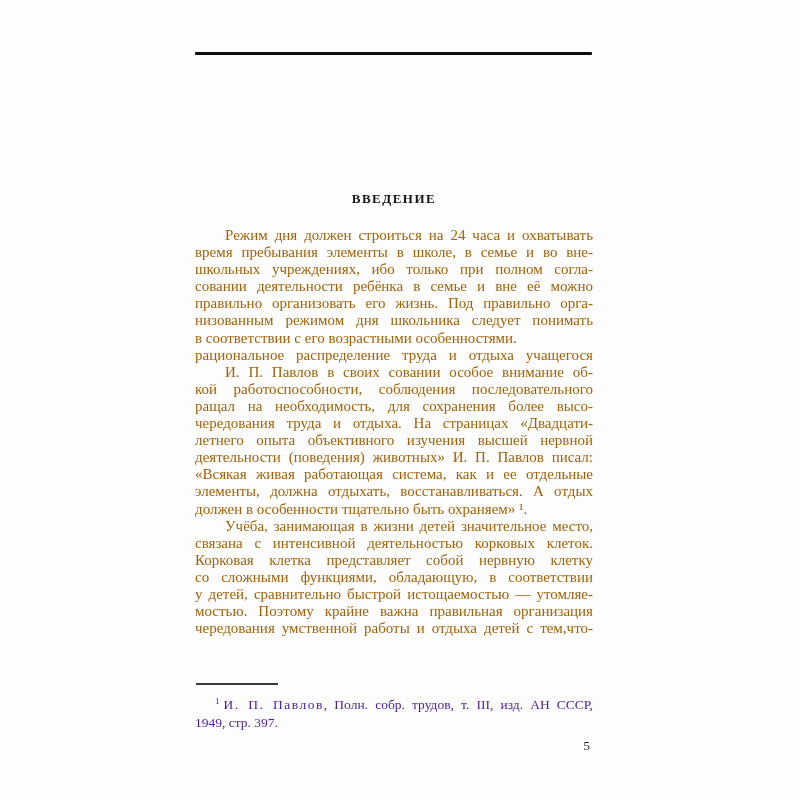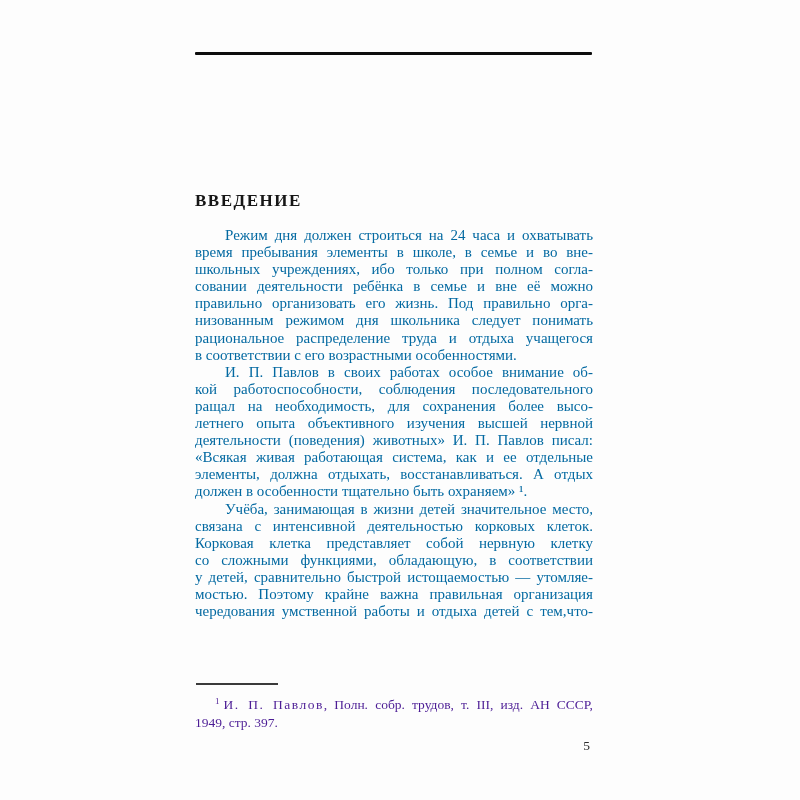--- a/index.html
+++ b/index.html
@@ -30,34 +30,34 @@
     width: 397px;
     height: 3px;
     background: #0d0d0d;
     border-radius: 1px;
   }
   .chapter-title {
     position: absolute;
     top: 191px;
     left: 0;
     width: 100%;
-    text-align: left;
-    font-size: 17px;
+    text-align: center;
+    font-size: 13px;
     font-weight: bold;
     letter-spacing: 1.5px;
     color: #161616;
   }
   .body-text {
     position: absolute;
     top: 227px;
     left: 0;
     width: 398px;
     font-size: 15px;
     line-height: 17.1px;
-    color: #0369a1;
+    color: #a16207;
   }
   .line {
     text-align: left;
   }
   .line.j {
     text-align: justify;
     text-align-last: justify;
   }
   .line.indent {
     text-indent: 30px;
@@ -112,27 +112,28 @@
     <div class="chapter-title">ВВЕДЕНИЕ</div>
 
     <div class="body-text">
       <div>
           <div class="line j indent">Режим дня должен строиться на 24 часа и охватывать</div>
           <div class="line j">время пребывания элементы в школе, в семье и во вне-</div>
           <div class="line j">школьных учреждениях, ибо только при полном согла-</div>
           <div class="line j">совании деятельности ребёнка в семье и вне её можно</div>
           <div class="line j">правильно организовать его жизнь. Под правильно орга-</div>
           <div class="line j">низованным режимом дня школьника следует понимать</div>
+          <div class="line">в соответствии с его возрастными особенностями.</div>
           <div class="line j">рациональное распределение труда и отдыха учащегося</div>
-          <div class="line">в соответствии с его возрастными особенностями.</div>
         </div>
       <div>
-          <div class="line j indent">И. П. Павлов в своих работах особое внимание об-</div>
+          <div class="line j indent">И. П. Павлов в своих совании особое внимание об-</div>
           <div class="line j">кой работоспособности, соблюдения последовательного</div>
           <div class="line j">ращал на необходимость, для сохранения более высо-</div>
+          <div class="line j">чередования труда и отдыха. На страницах «Двадцати-</div>
           <div class="line j">летнего опыта объективного изучения высшей нервной</div>
           <div class="line j">деятельности (поведения) животных» И. П. Павлов писал:</div>
           <div class="line j">«Всякая живая работающая система, как и ее отдельные</div>
           <div class="line j">элементы, должна отдыхать, восстанавливаться. А отдых</div>
           <div class="line">должен в особенности тщательно быть охраняем» ¹.</div>
         </div>
       <div>
           <div class="line j indent">Учёба, занимающая в жизни детей значительное место,</div>
           <div class="line j">связана с интенсивной деятельностью корковых клеток.</div>
           <div class="line j">Корковая клетка представляет собой нервную клетку</div>

